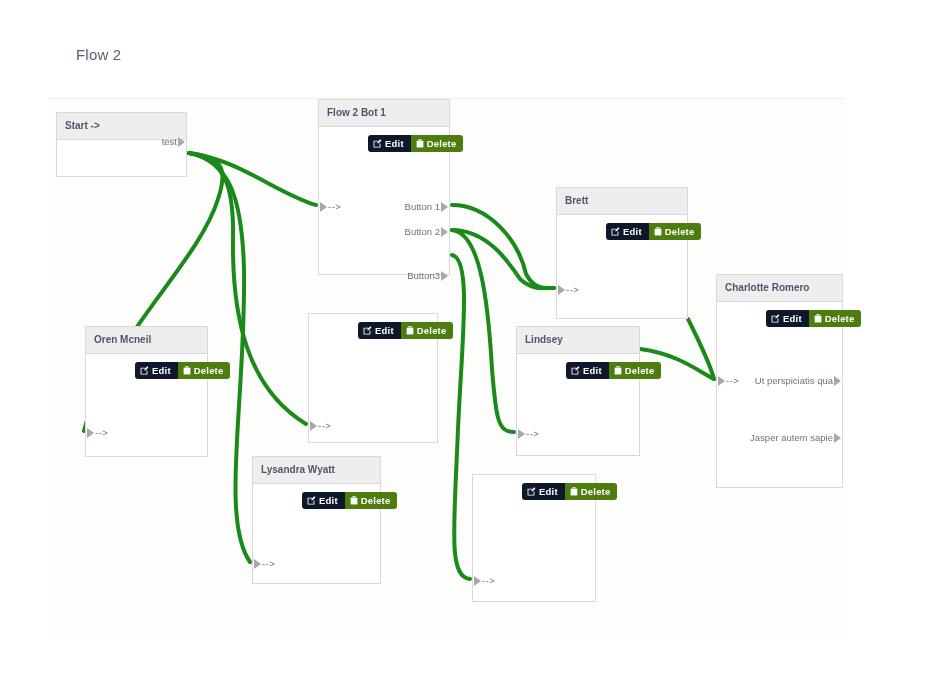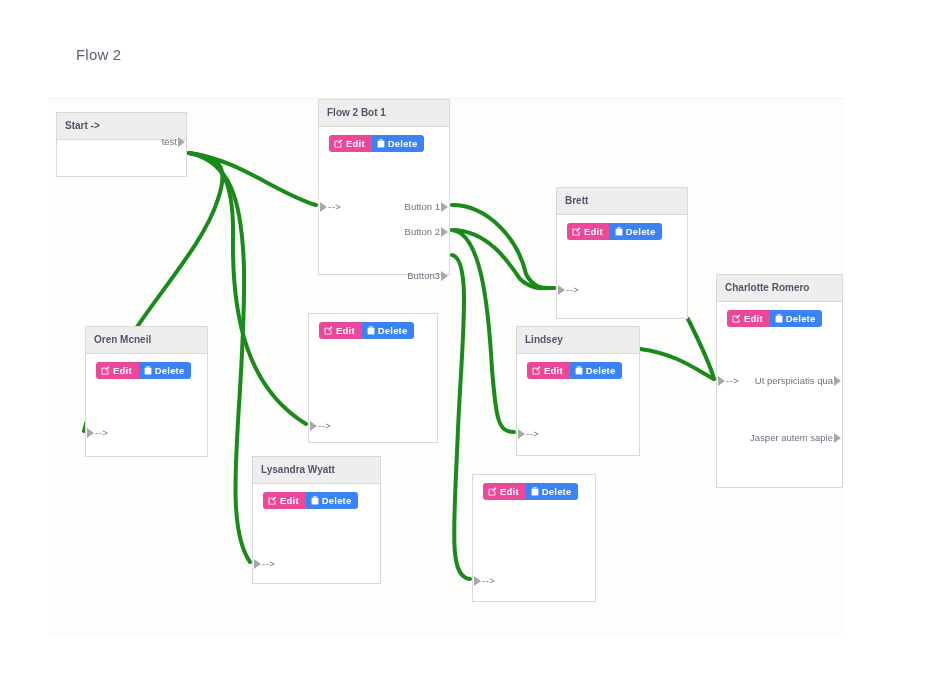--- a/index.html
+++ b/index.html
@@ -93,25 +93,26 @@
     height: 17px;
     padding: 0 7px 0 5px;
     font-size: 9.5px;
     font-weight: bold;
     color: #ffffff;
     white-space: nowrap;
     cursor: pointer;
     letter-spacing: .2px;
   }
   .btn-edit {
-    background: #ec4899;
+    background: #0f172a;
     border-radius: 3px 0 0 3px;
+    margin-left: 39px;
   }
   .btn-del {
-    background: #3b82f6;
+    background: #4d7c0f;
     border-radius: 0 3px 3px 0;
   }
   .btn svg { margin-right: 3px; display:block; }
 
   
   .port {
     position: absolute;
     font-size: 9.5px;
     color: #6b7280;
     white-space: nowrap;

